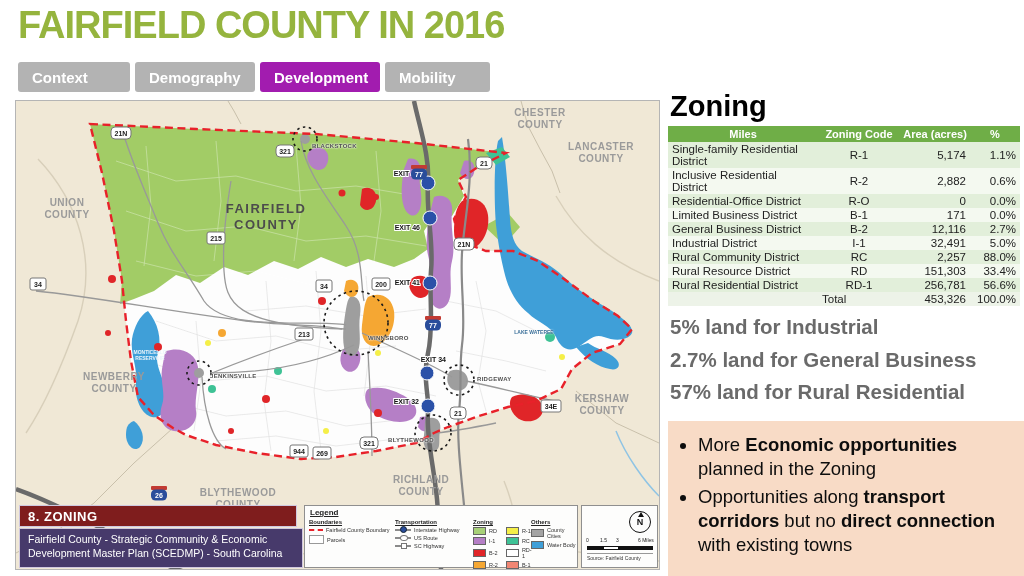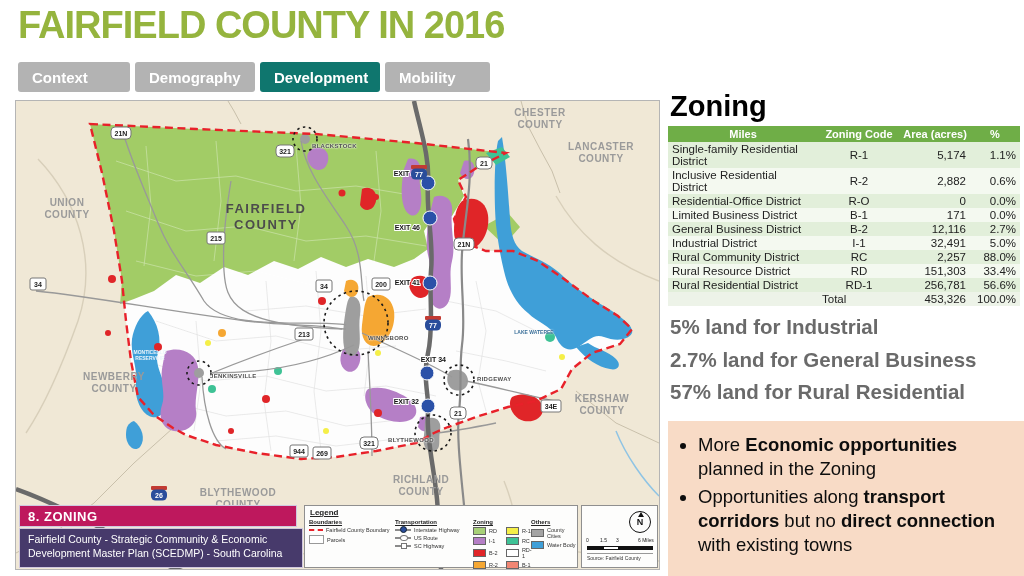--- a/index.html
+++ b/index.html
@@ -6,38 +6,38 @@
   body{width:1024px;height:576px;position:relative;overflow:hidden;background:#fff;
        font-family:"Liberation Sans",sans-serif;}
   svg{font-family:"Liberation Sans",sans-serif;}
 
   #page-title{position:absolute;left:18px;top:4px;font-size:38px;font-weight:bold;
     color:#95b43e;letter-spacing:-1px;}
 
   .tab{position:absolute;top:62px;height:30px;border-radius:3px;color:#fff;font-weight:bold;
     font-size:15px;display:flex;align-items:center;padding:0 14px;box-sizing:border-box;
     background:#b3b3b3;cursor:pointer;}
-  .tab.active{background:#0f766e;}
+  .tab.active{background:#a21caf;}
   #tab-context{left:18px;width:112px;}
   #tab-demography{left:135px;width:120px;}
   #tab-development{left:260px;width:120px;}
   #tab-mobility{left:385px;width:105px;}
 
   #map-panel{position:absolute;left:15px;top:100px;width:645px;height:470px;
     border:1px solid #b5b5b5;box-sizing:border-box;background:#f0e8d6;}
   .maplabel{position:absolute;color:#9a9a9a;font-weight:bold;font-size:10px;line-height:1.15;
     text-align:center;letter-spacing:.5px;}
   #label-fairfield{color:#4c4c4c;font-size:13px;letter-spacing:1.5px;line-height:1.25;}
   .townlabel{position:absolute;color:#4f4f4f;font-weight:bold;font-size:6px;letter-spacing:.3px;
     text-shadow:0 0 2px #fff,0 0 2px #fff;}
   .waterlabel{position:absolute;color:#eaf4fb;font-weight:bold;font-size:5px;text-align:center;line-height:1.2;}
   .waterlabel.dark{color:#3a6f99;text-shadow:0 0 2px #fff;}
 
   
-  #caption-bar{position:absolute;left:3px;top:404px;width:278px;height:22px;background:#be185d;
+  #caption-bar{position:absolute;left:3px;top:404px;width:278px;height:22px;background:#7f1d1d;
     border:1px solid #cfc8e0;color:#fff;font-weight:bold;font-size:13px;display:flex;
     align-items:center;padding-left:8px;box-sizing:border-box;letter-spacing:.5px;}
   #caption-src{position:absolute;left:3px;top:427px;width:284px;height:40px;background:#473a6b;
     border:1px solid #cfc8e0;color:#fff;font-weight:normal;font-size:10.5px;line-height:1.35;
     padding:3px 8px;box-sizing:border-box;}
 
   
   #legend-box{position:absolute;left:288px;top:404px;width:274px;height:63px;background:#fdfdfc;
     border:1px solid #8f8f8f;box-sizing:border-box;font-size:5.5px;color:#333;}
   #legend-title{position:absolute;left:5px;top:2px;font-size:8px;font-weight:bold;text-decoration:underline;color:#222;}

